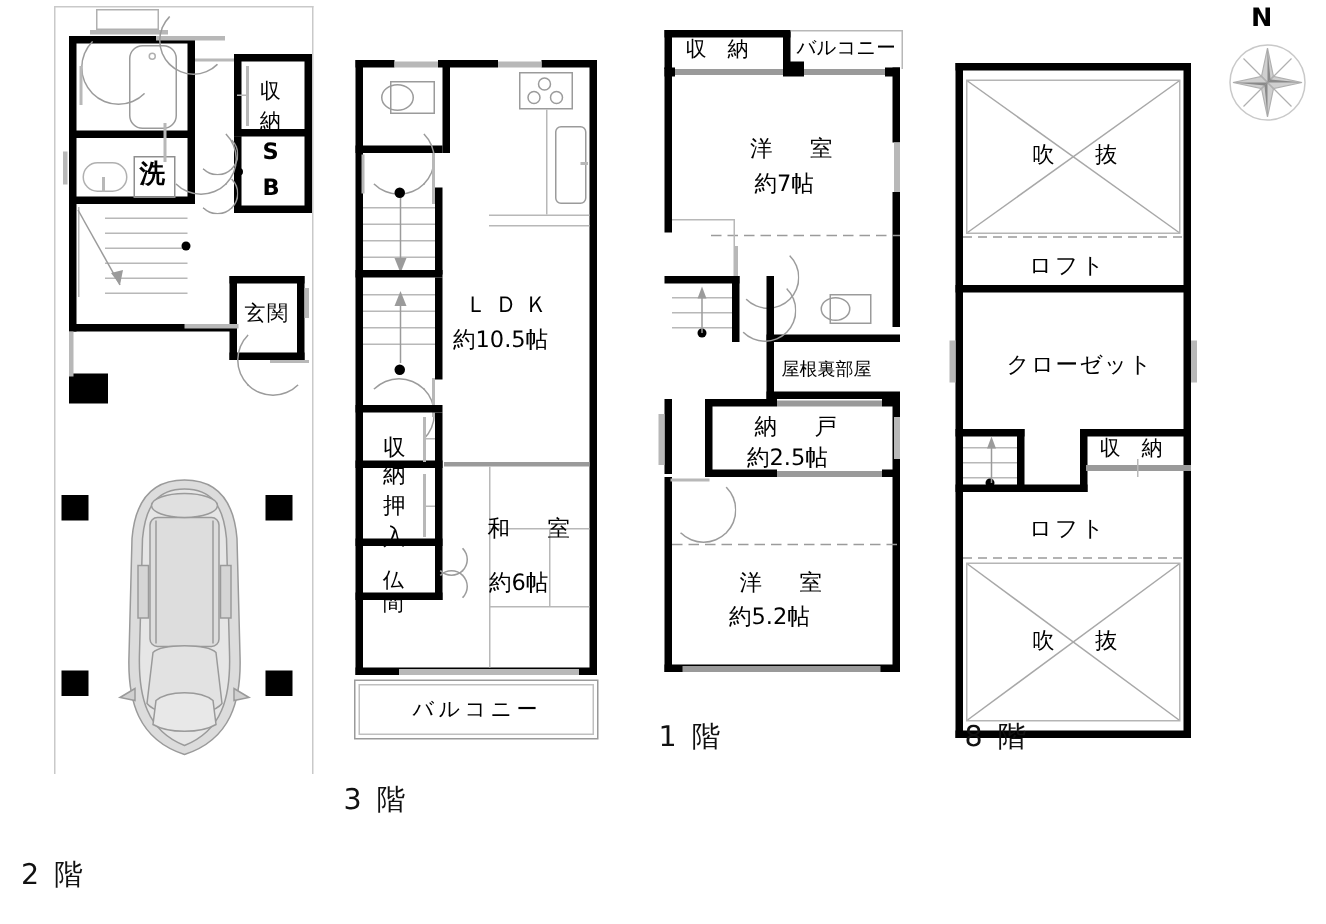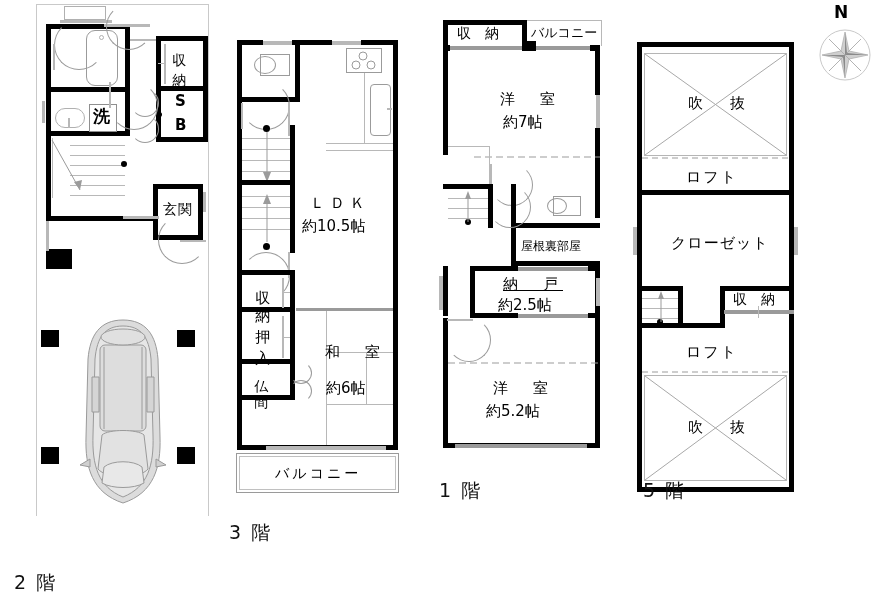--- a/index.html
+++ b/index.html
@@ -290,21 +290,21 @@
   <div class="wall" style="left:45px;top:266px;width:48px;height:5px;"></div>
   <div class="wall" style="left:163px;top:266px;width:12px;height:5px;"></div>
   <div class="thin2" style="left:93px;top:267px;width:70px;height:4px;"></div>
   <div class="wall" style="left:45px;top:266px;width:5px;height:52px;"></div>
   <div class="wall" style="left:45px;top:313px;width:48px;height:5px;"></div>
   <div class="wall" style="left:163px;top:313px;width:12px;height:5px;"></div>
   <div class="thin2" style="left:93px;top:314px;width:70px;height:4px;"></div>
   <div class="wall" style="left:170px;top:266px;width:5px;height:52px;"></div>
   <div class="thin" style="left:171px;top:278px;width:4px;height:28px;"></div>
   <div class="thin" style="left:14px;top:276px;width:4px;height:34px;"></div>
-  <div class="lbl rmname" style="left:78px;top:277px;text-decoration:underline;">納　戸</div>
+  <div class="lbl rmname" style="left:78px;top:277px;">納　戸</div>
   <div class="lbl rmsize" style="left:73px;top:298px;">約2.5帖</div>
 
   <div class="wall" style="left:18px;top:318px;width:5px;height:130px;"></div>
   <div class="wall" style="left:170px;top:318px;width:5px;height:130px;"></div>
   <div class="wall" style="left:18px;top:443px;width:157px;height:5px;"></div>
   <div class="thin2" style="left:30px;top:444px;width:132px;height:4px;"></div>
   <div class="arc" style="left:22px;top:318px;width:44px;height:44px;border-color:transparent;border-bottom-color:#9b9b9b;border-right-color:#9b9b9b;"></div>
   <div class="thin" style="left:22px;top:319px;width:26px;height:2px;"></div>
   <svg style="position:absolute;left:23px;top:362px;" width="152" height="2">
     <line x1="0" y1="1" x2="152" y2="1" stroke="#9b9b9b" stroke-width="1" stroke-dasharray="7,4"></line>
@@ -363,21 +363,21 @@
   </svg>
 
   <div class="box" style="left:24px;top:375px;width:143px;height:106px;border-color:#b5b5b5;"></div>
   <svg style="position:absolute;left:24px;top:375px;" width="143" height="106">
     <line x1="1" y1="1" x2="142" y2="105" stroke="#a8a8a8" stroke-width="1"></line>
     <line x1="142" y1="1" x2="1" y2="105" stroke="#a8a8a8" stroke-width="1"></line>
   </svg>
   <div class="lbl" style="left:68px;top:420px;font-size:15px;">吹</div>
   <div class="lbl" style="left:110px;top:420px;font-size:15px;">抜</div>
 
-  <div class="floorlbl" style="left:23px;top:478px;">5 階</div>
+  <div class="floorlbl" style="left:23px;top:478px;">8 階</div>
 </div>
 
 <div class="panel" style="left:812px;top:2px;width:60px;height:100px;">
   <div class="lbl" style="left:22px;top:2px;font-size:17px;font-weight:bold;">N</div>
   <svg style="position:absolute;left:2px;top:22px;" width="62" height="62" viewBox="0 0 62 62">
     <circle cx="31" cy="31" r="25" fill="none" stroke="#c9c9c9" stroke-width="1"></circle>
     <g stroke="#b0b0b0" stroke-width="0.8" fill="#cfcfcf">
       <polygon points="31,8 35,27 31,31 27,27"></polygon>
       <polygon points="31,54 35,35 31,31 27,35"></polygon>
       <polygon points="8,31 27,27 31,31 27,35"></polygon>

